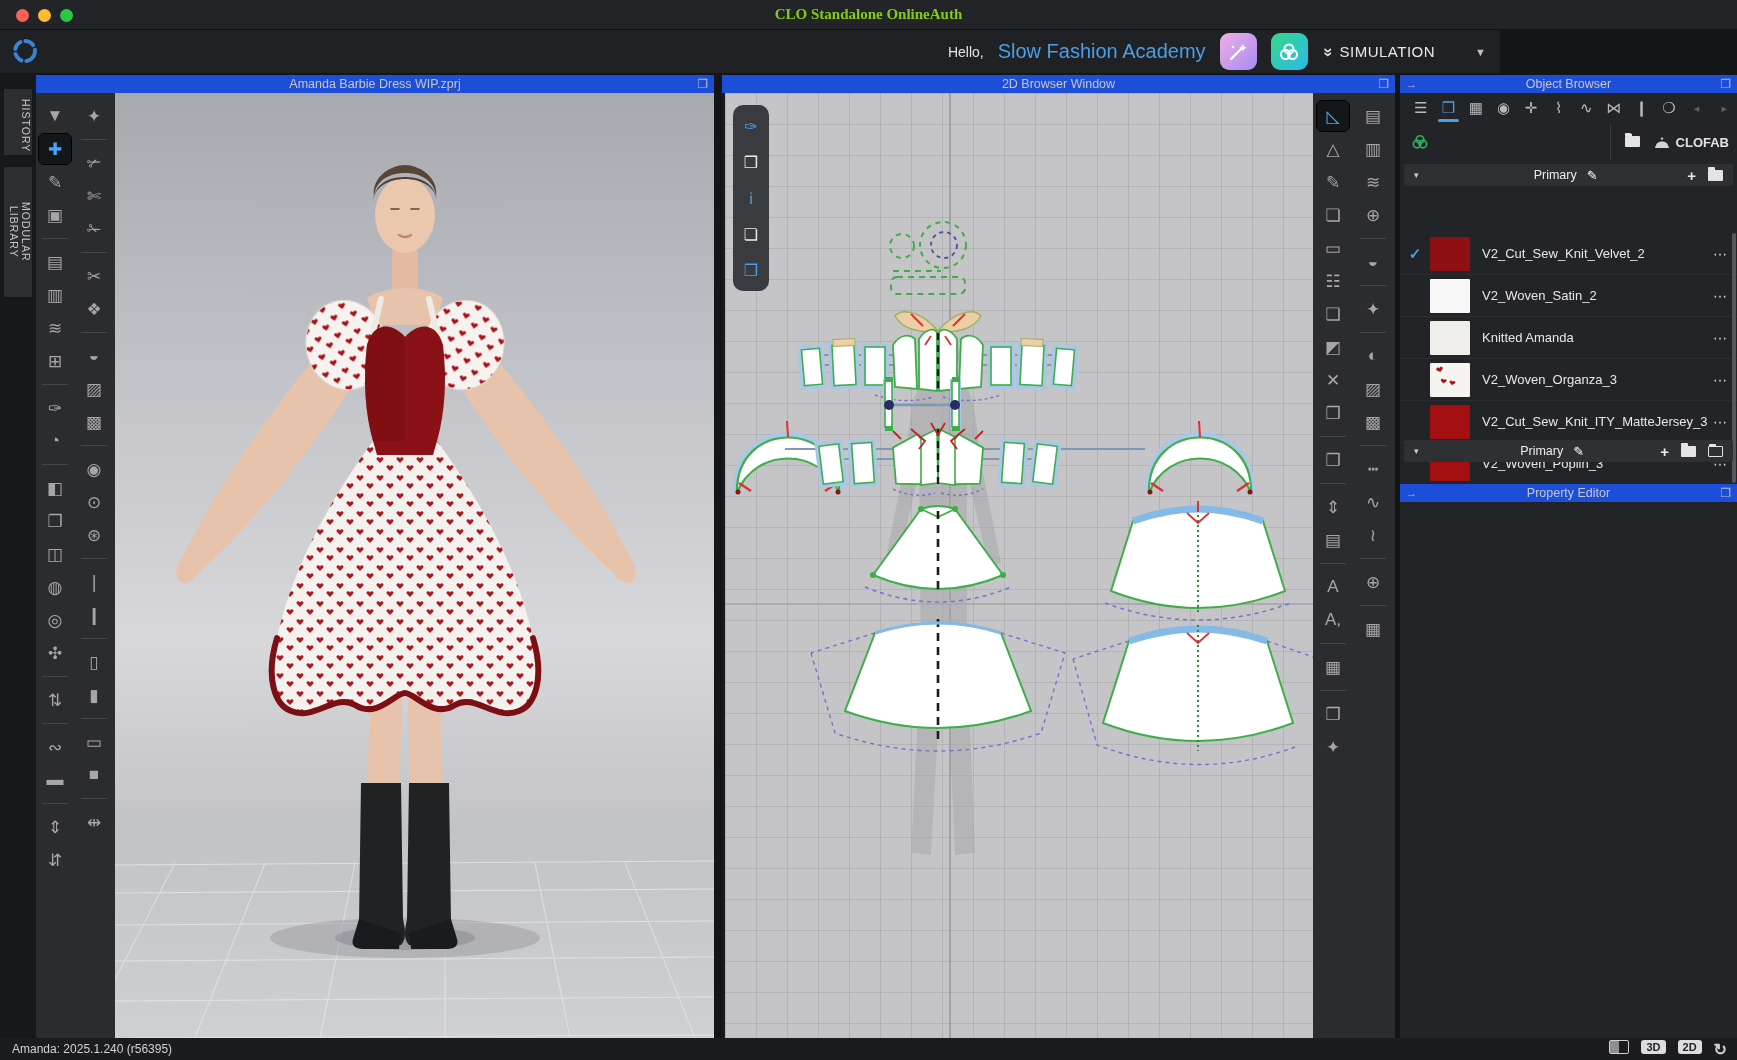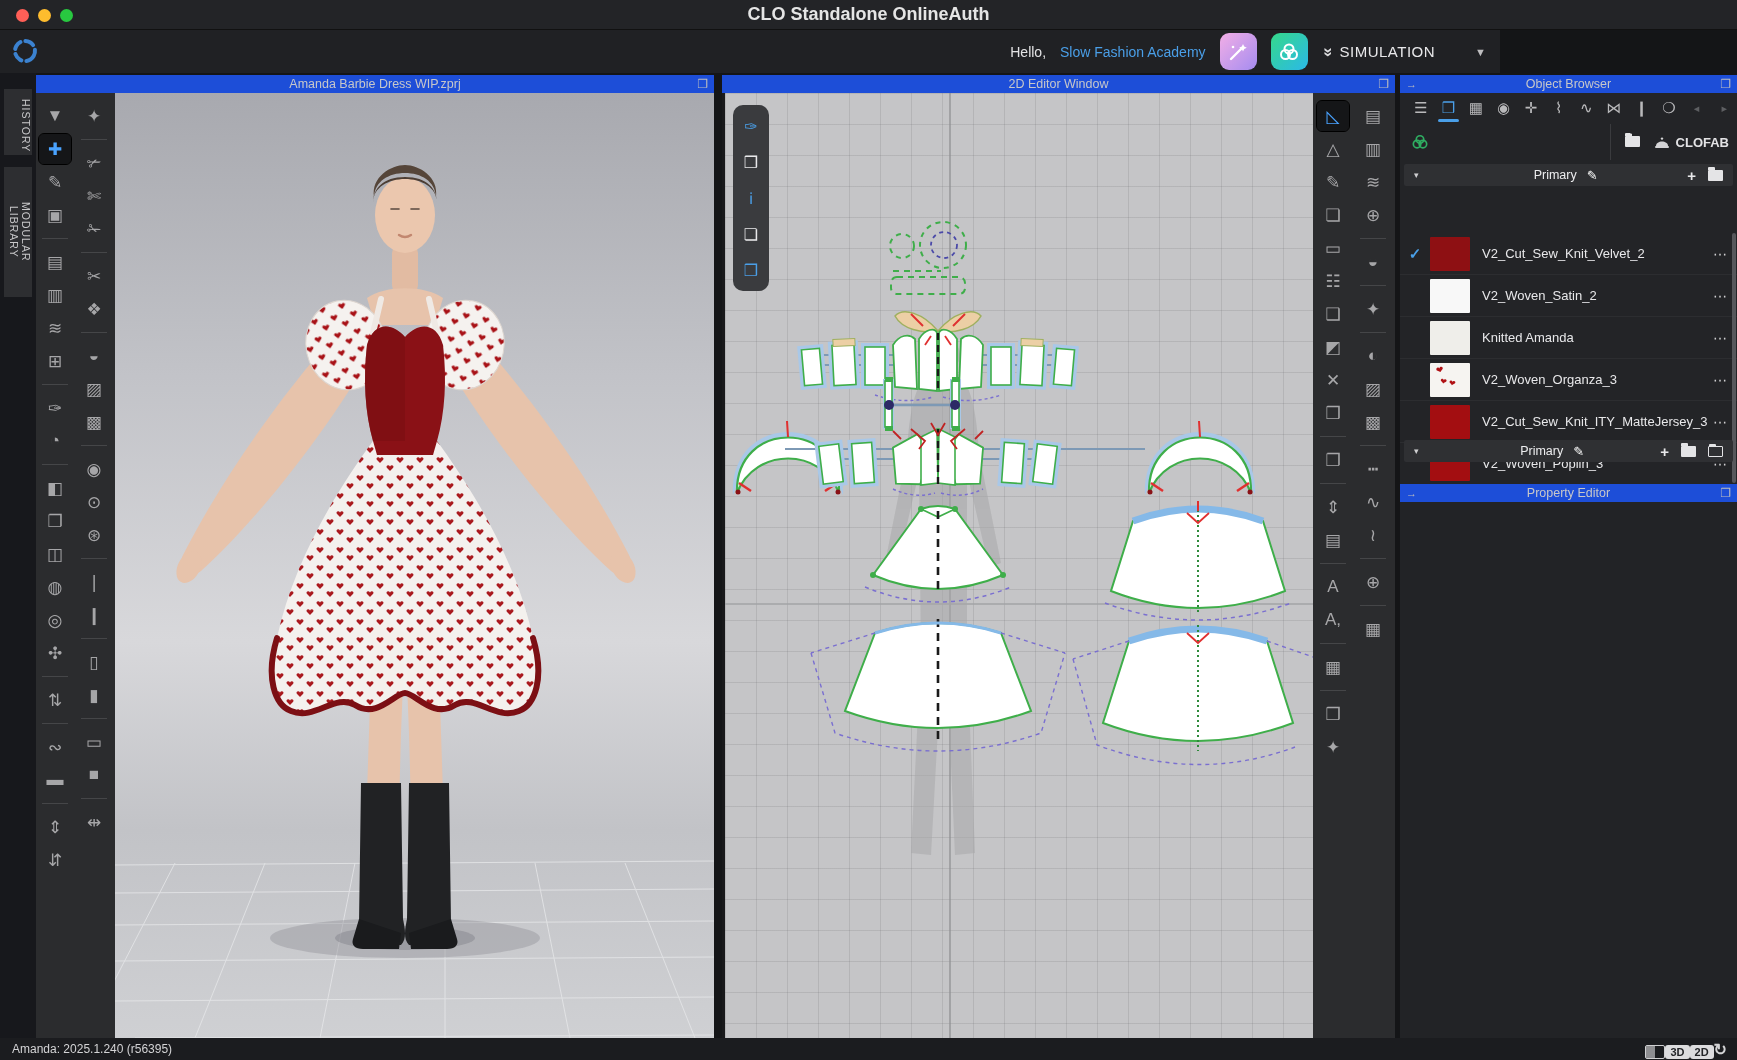--- a/index.html
+++ b/index.html
@@ -7,28 +7,28 @@
               font-family:"Liberation Sans", sans-serif; }
   .abs { position:absolute; }
   #app { position:relative; width:1737px; height:1060px; background:#141517; }
 
   
   #titlebar { left:0; top:0; width:1737px; height:30px; background:#232427;
               border-bottom:1px solid #111; display:flex; align-items:center; justify-content:center; }
   #titlebar .tl-group { position:absolute; left:16px; top:9px; display:flex; gap:9px; }
   .tl { width:13px; height:13px; border-radius:50%; }
   .tl.red{background:#ff5f57}.tl.yellow{background:#febc2e}.tl.green{background:#28c840}
-  #window-title { color:#e5e5e5; font-size:18px; font-weight:bold; }
+  #window-title { color:#84cc16; font-size:15px; font-weight:bold;font-family:Liberation Serif, serif; }
 
   
   #menubar { left:0; top:30px; width:1500px; height:43px; background:#202124; }
   #clo-logo { left:10px; top:6px; }
   #account-area { position:absolute; right:14px; top:0; height:43px; display:flex; align-items:center; gap:14px; }
   #greeting { color:#e3e3e5; font-size:14px; }
-  #account-name { color:#4a9fe8; font-size:14px; }
+  #account-name { color:#4a9fe8; font-size:20px; }
   .grad-btn { width:37px; height:37px; border-radius:9px; display:flex; align-items:center; justify-content:center; }
   #wand-btn { background:linear-gradient(135deg,#f2aee6,#a58cf0); }
   #knot-btn { background:linear-gradient(135deg,#35d98b,#2bb9e8); }
   #sim-group { display:flex; align-items:center; gap:8px; color:#e8e8ea; font-size:15px; letter-spacing:.5px; }
   #sim-chevrons { display:inline-block; transform:rotate(-90deg); font-size:17px; color:#dcdcde; font-weight:bold; }
   #mode-caret { color:#bdbdbf; font-size:11px; margin-left:26px; }
 
   
   #left-rail { left:0; top:73px; width:36px; height:965px; background:#17181c; }
   .rail-tab { position:absolute; left:4px; width:28px; background:#2d2e31; border-radius:0 0 0 0;
@@ -96,21 +96,21 @@
   .swatch.hearts::after { content:"❤ ❤"; position:absolute; left:10px; top:15px; color:#b01115; font-size:8px; transform:rotate(10deg); }
   .fabric-name { color:#e8e8ea; font-size:13px; margin-left:12px; flex:1; white-space:nowrap; overflow:hidden; }
   .fabric-more { color:#cfcfd1; font-size:14px; margin-right:10px; }
   #fab-scrollbar { position:absolute; right:1px; top:140px; width:4px; height:250px; background:#56575b; border-radius:2px; }
 
   #property-editor-body { position:absolute; left:1400px; top:411px; width:337px; height:627px; background:#222326; }
 
   
   #statusbar { left:0; top:1038px; width:1737px; height:22px; background:#1b1c1f; display:flex; align-items:center; }
   #version-label { color:#d3d3d5; font-size:12px; margin-left:12px; }
-  #status-right { position:absolute; right:10px; display:flex; align-items:flex-end; }
+  #status-right { position:absolute; right:10px; display:flex; align-items:flex-start; gap:12px; }
   .view-badge { background:#dcdcde; color:#232427; border-radius:3px; font-size:11px; font-weight:bold; padding:1px 5px; }
   #split-icon { width:20px; height:14px; border:1.5px solid #cfcfd1; border-radius:2px; display:flex; }
   #split-icon span { flex:1; } #split-icon span:first-child { background:#8e8e91; }
   #refresh-icon { color:#d3d3d5; font-size:16px; font-weight:bold; }
 </style>
 </head>
 <body>
 
 <div id="app">
 
@@ -298,21 +298,21 @@
           <span>⇹</span>
         </div>
       </div>
   </div>
 
   <div class="panel-header" style="left:36px;width:678px;">
     <span>Amanda Barbie Dress WIP.zprj</span>
     <span class="ph-right">❐</span>
   </div>
   <div class="panel-header" style="left:722px;width:673px;">
-    <span>2D Editor Window</span>
+    <span>2D Browser Window</span>
     <span class="ph-right">❐</span>
   </div>
   <div class="panel-header" style="left:1400px;width:337px;">
     <span class="ph-left">→</span>
     <span>Object Browser</span>
     <span class="ph-right">❐</span>
   </div>
 
   <div class="abs" id="viewport3d">
     <svg width="599" height="945" viewBox="0 0 599 945">

